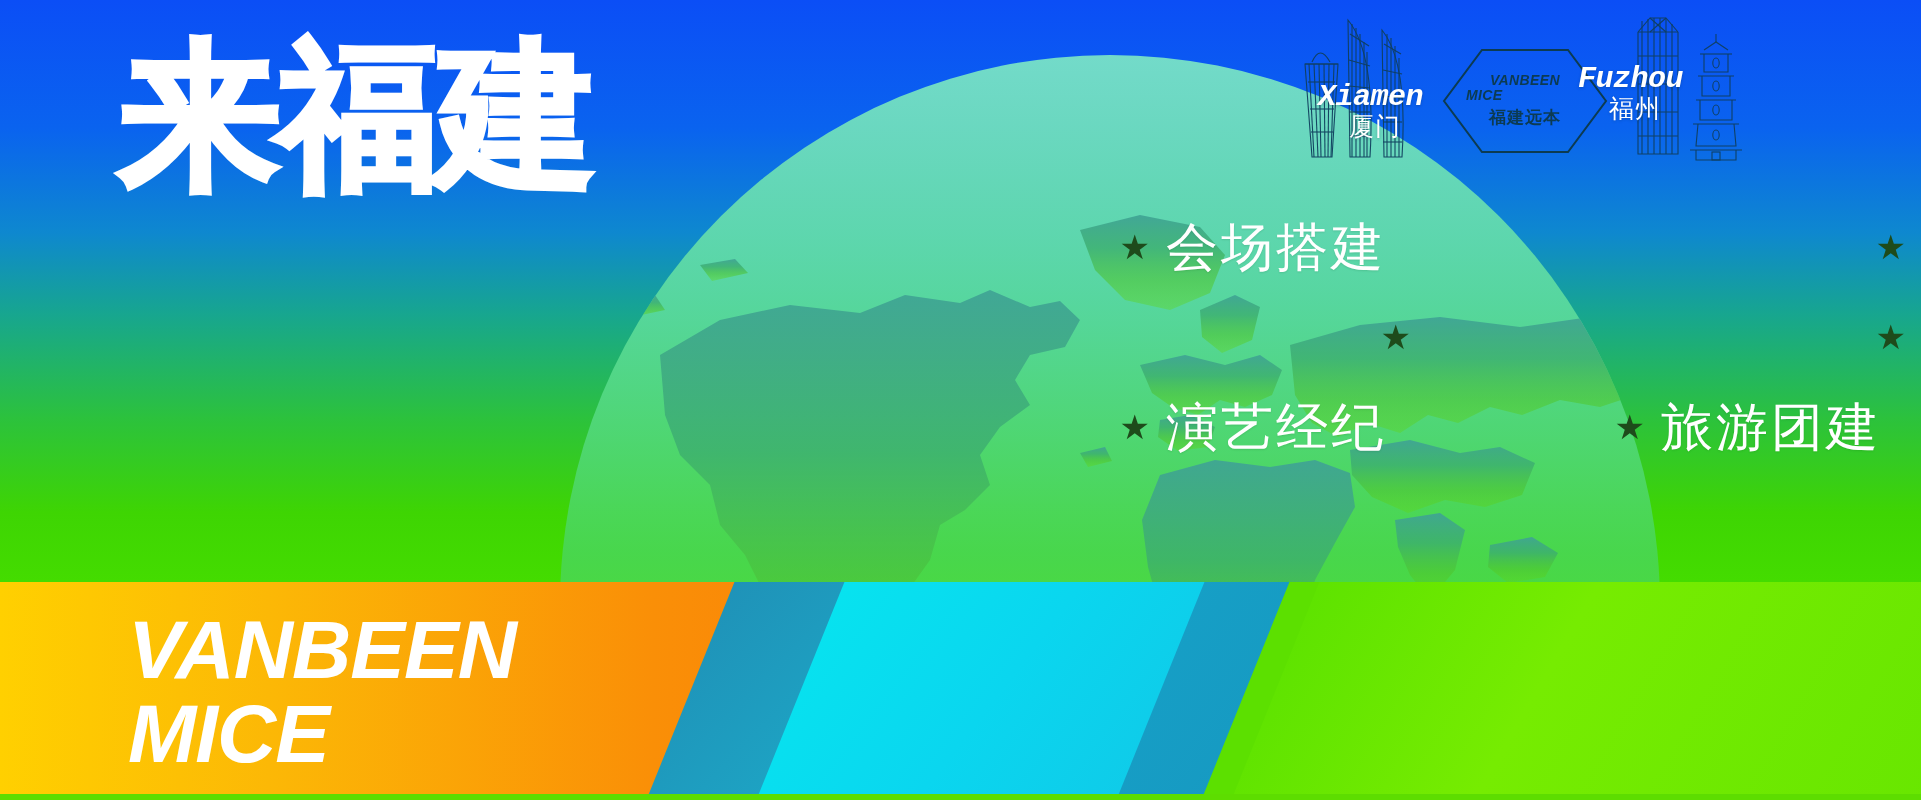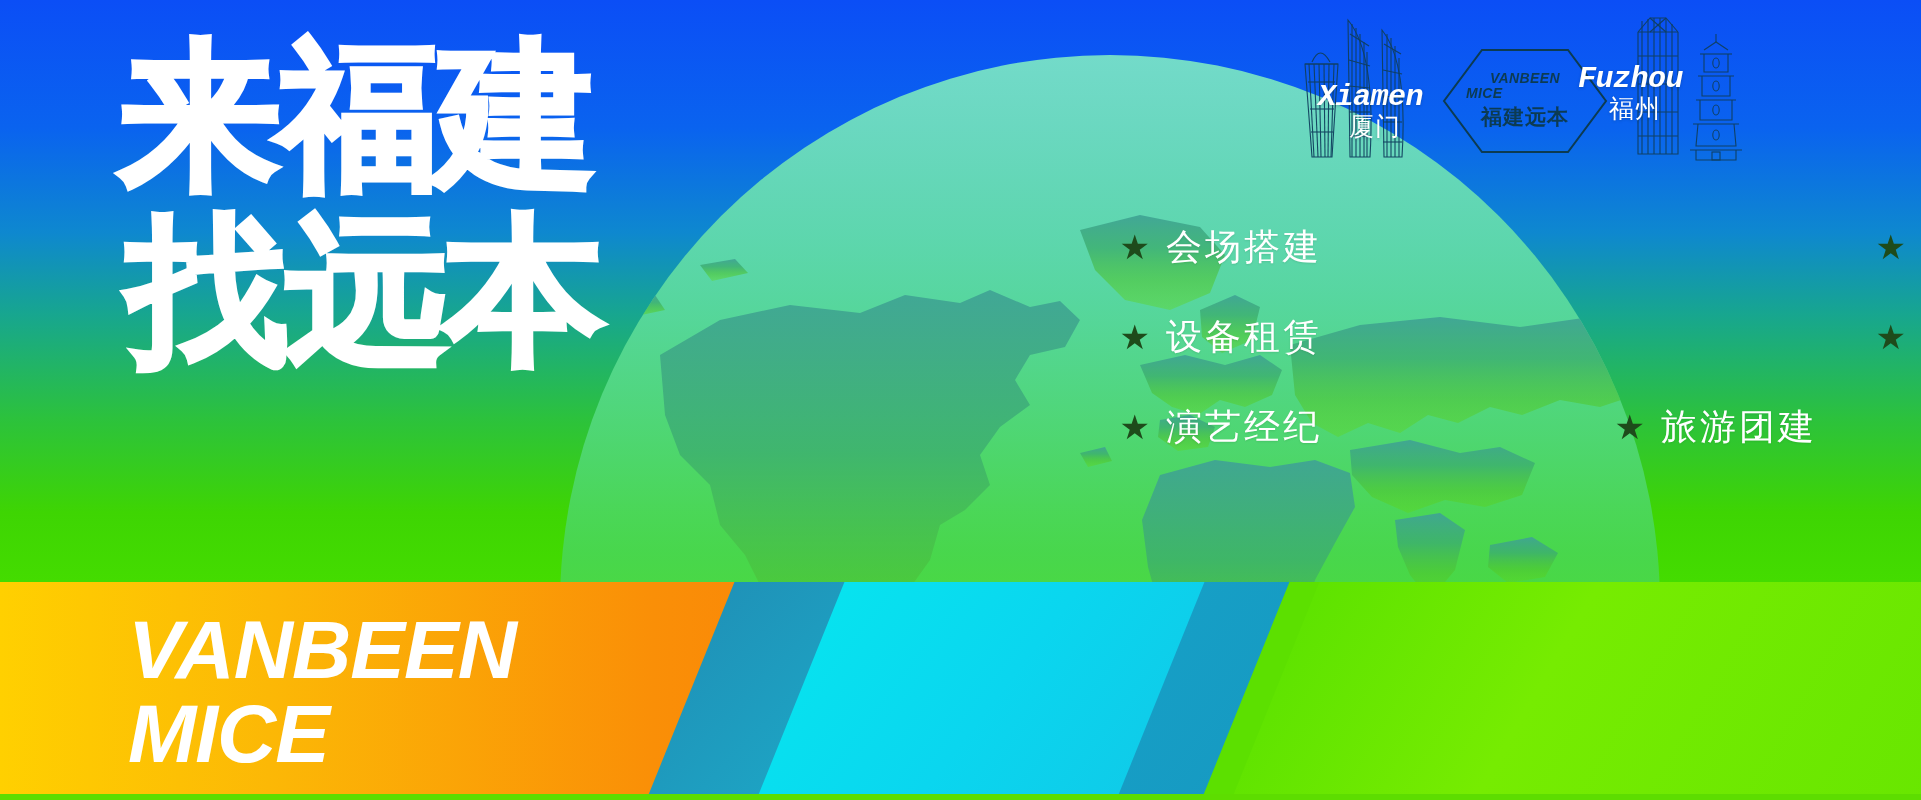--- a/index.html
+++ b/index.html
@@ -95,21 +95,21 @@
 
   #hexlogo { position:absolute; left:150px; top:38px; width:170px; height:110px; }
   #hexlogo .hx-text {
     position:absolute; left:0; top:0; width:170px; height:110px;
     display:flex; flex-direction:column;
     align-items:center; justify-content:center;
     color:#0c3b52;
   }
   .hx-en1 { font-size:14px; font-weight:700; font-style:italic; letter-spacing:0.4px; line-height:1.05;}
   .hx-en2 { font-size:14px; font-weight:700; font-style:italic; letter-spacing:0.4px; line-height:1.05; align-self:flex-start; margin-left:26px;}
-  .hx-cn  { font-size:21px; font-weight:700; letter-spacing:1px; margin-top:3px; }
+  .hx-cn  { font-size:17px; font-weight:700; letter-spacing:1px; margin-top:3px; }
 
   
   #services {
     position:absolute; left:916px; top:208px;
     width:990px;
     display:grid;
     grid-template-columns:repeat(2, 1fr);
     row-gap:12px;
     column-gap:0px;
   }
@@ -118,21 +118,21 @@
     justify-content:flex-end;
     gap:16px;
     height:78px;
   }
   .svc-star {
     font-size:34px; line-height:1;
     color:#1e4b1b;
     flex:0 0 auto;
   }
   .svc-text {
-    font-size:36px;
+    font-size:52px;
     color:#ffffff;
     letter-spacing:3px;
     line-height:1;
     white-space:nowrap;
     font-weight:400;
     text-shadow:0 1px 2px rgba(0,60,20,.12);
     width:245px;
   }
 
   
@@ -254,21 +254,20 @@
 
           <path d="M60 248 L95 240 L105 255 L72 262 Z"></path>
           <path d="M140 210 L175 204 L188 218 L152 226 Z"></path>
           <path d="M520 398 L545 392 L552 406 L528 412 Z"></path>
         </g>
       </svg>
     </div>
 
     <div id="headline">
       <div class="hl-line" id="hl-1">来福建</div>
-      <div class="hl-line" id="hl-2">找远本</div>
     </div>
 
     <div id="citystrip">
 
       <svg class="sketch" style="left:0px; top:6px;" width="150" height="150" viewBox="0 0 150 150">
         <g fill="none" stroke="#103f5e" stroke-width="1.1" opacity="0.95">
 
           <path d="M22 48 Q30 30 40 48"></path>
           <path d="M15 50 L48 50 L42 143 L22 143 Z"></path>
           <path d="M15 50 L48 50"></path>
@@ -370,21 +369,20 @@
     <div id="services">
       <div class="svc">
         <span class="svc-star">★</span>
         <span class="svc-text">会场搭建</span>
       </div>
       <div class="svc">
         <span class="svc-star">★</span>
       </div>
       <div class="svc">
         <span class="svc-star">★</span>
-        <span class="svc-text">设备租赁</span>
       </div>
       <div class="svc">
         <span class="svc-star">★</span>
       </div>
       <div class="svc">
         <span class="svc-star">★</span>
         <span class="svc-text">演艺经纪</span>
       </div>
       <div class="svc">
         <span class="svc-star">★</span>

